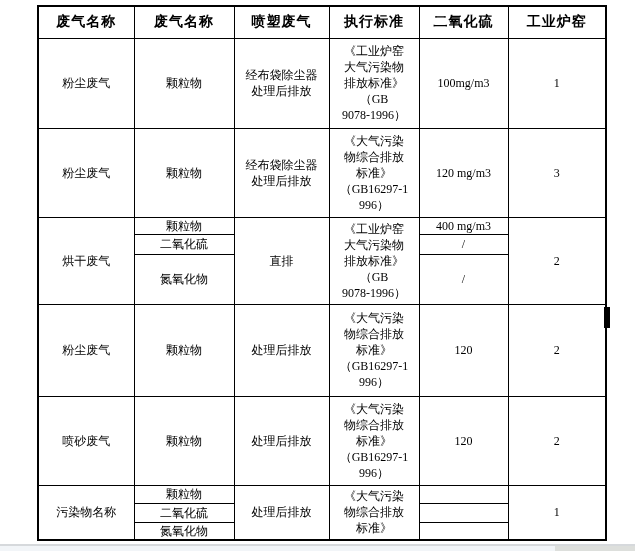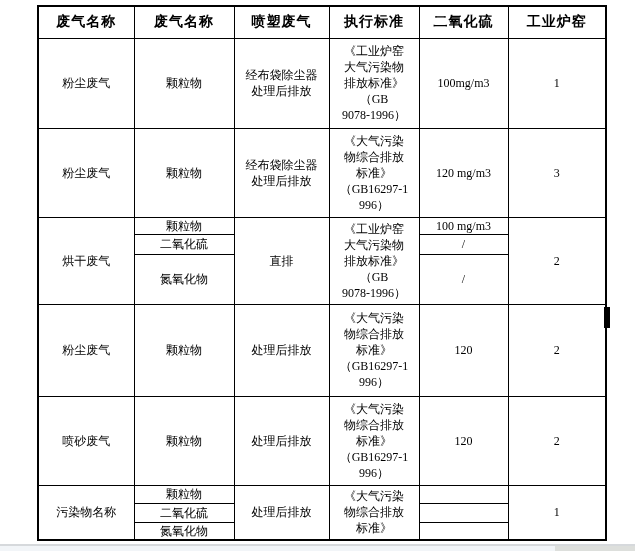--- a/index.html
+++ b/index.html
@@ -129,21 +129,21 @@
 
       <tr style="height:17px">
         <td rowspan="3">烘干废气</td>
         <td>颗粒物</td>
         <td rowspan="3">直排</td>
         <td rowspan="3">《工业炉窑
 大气污染物
 排放标准》
 （GB
 9078-1996）</td>
-        <td>100 mg/m3</td>
+        <td>400 mg/m3</td>
         <td rowspan="3">2</td>
       </tr>
       <tr style="height:20px">
         <td>二氧化硫</td>
         <td>/</td>
       </tr>
       <tr style="height:50px">
         <td>氮氧化物</td>
         <td>/</td>
       </tr>

